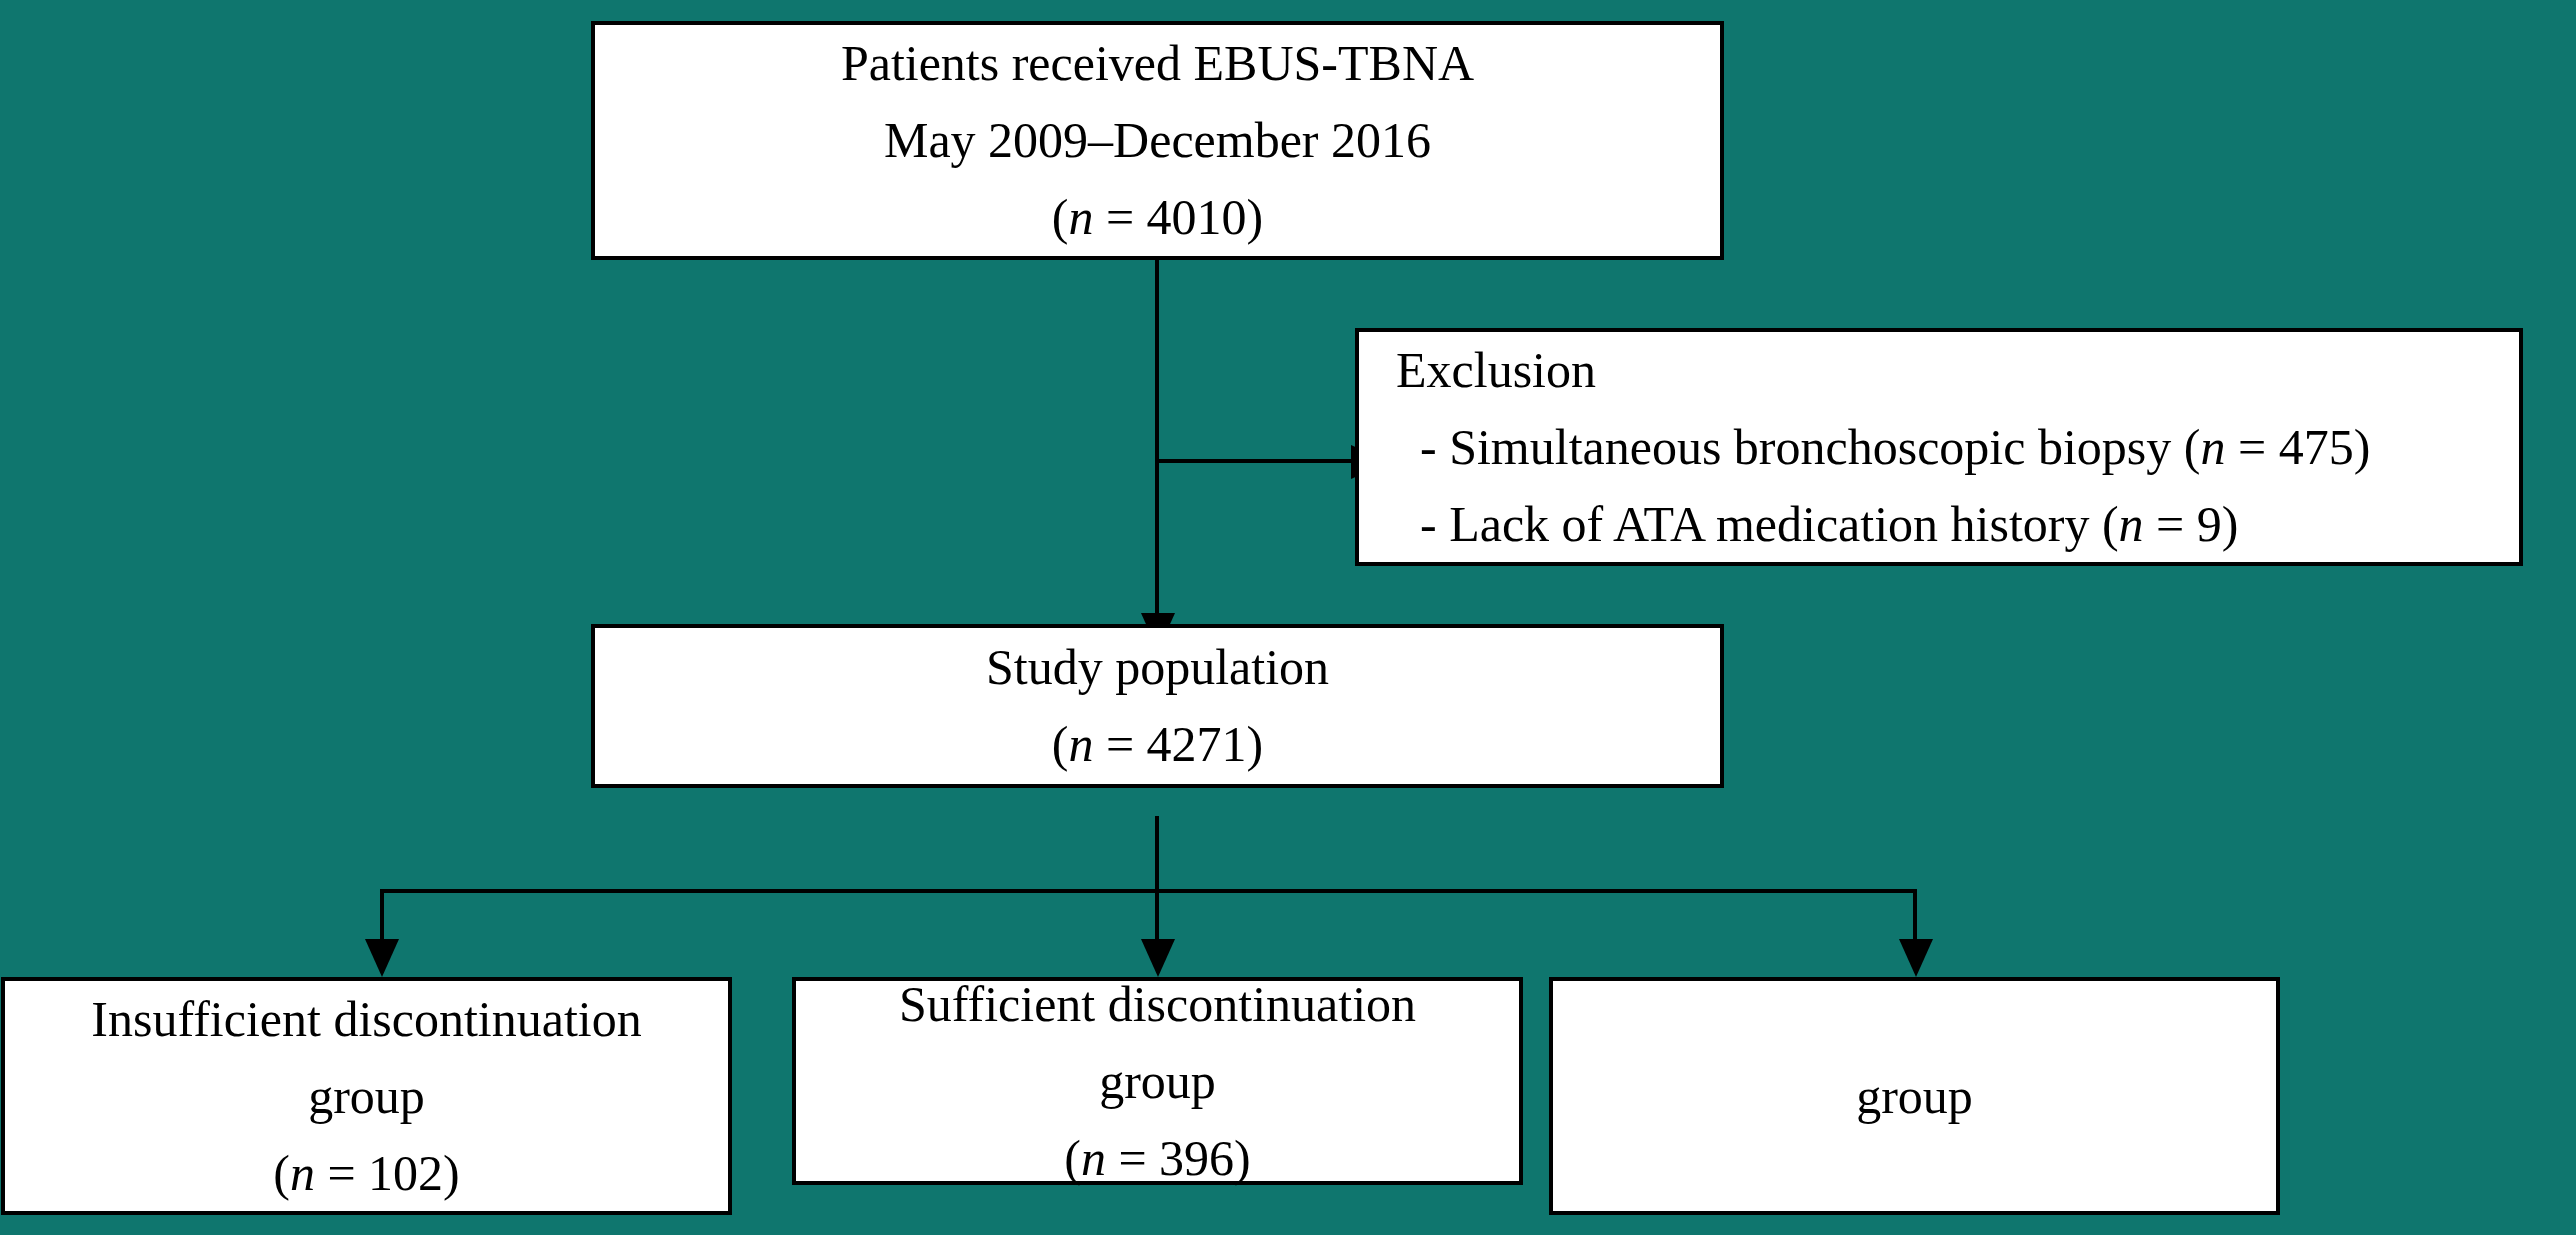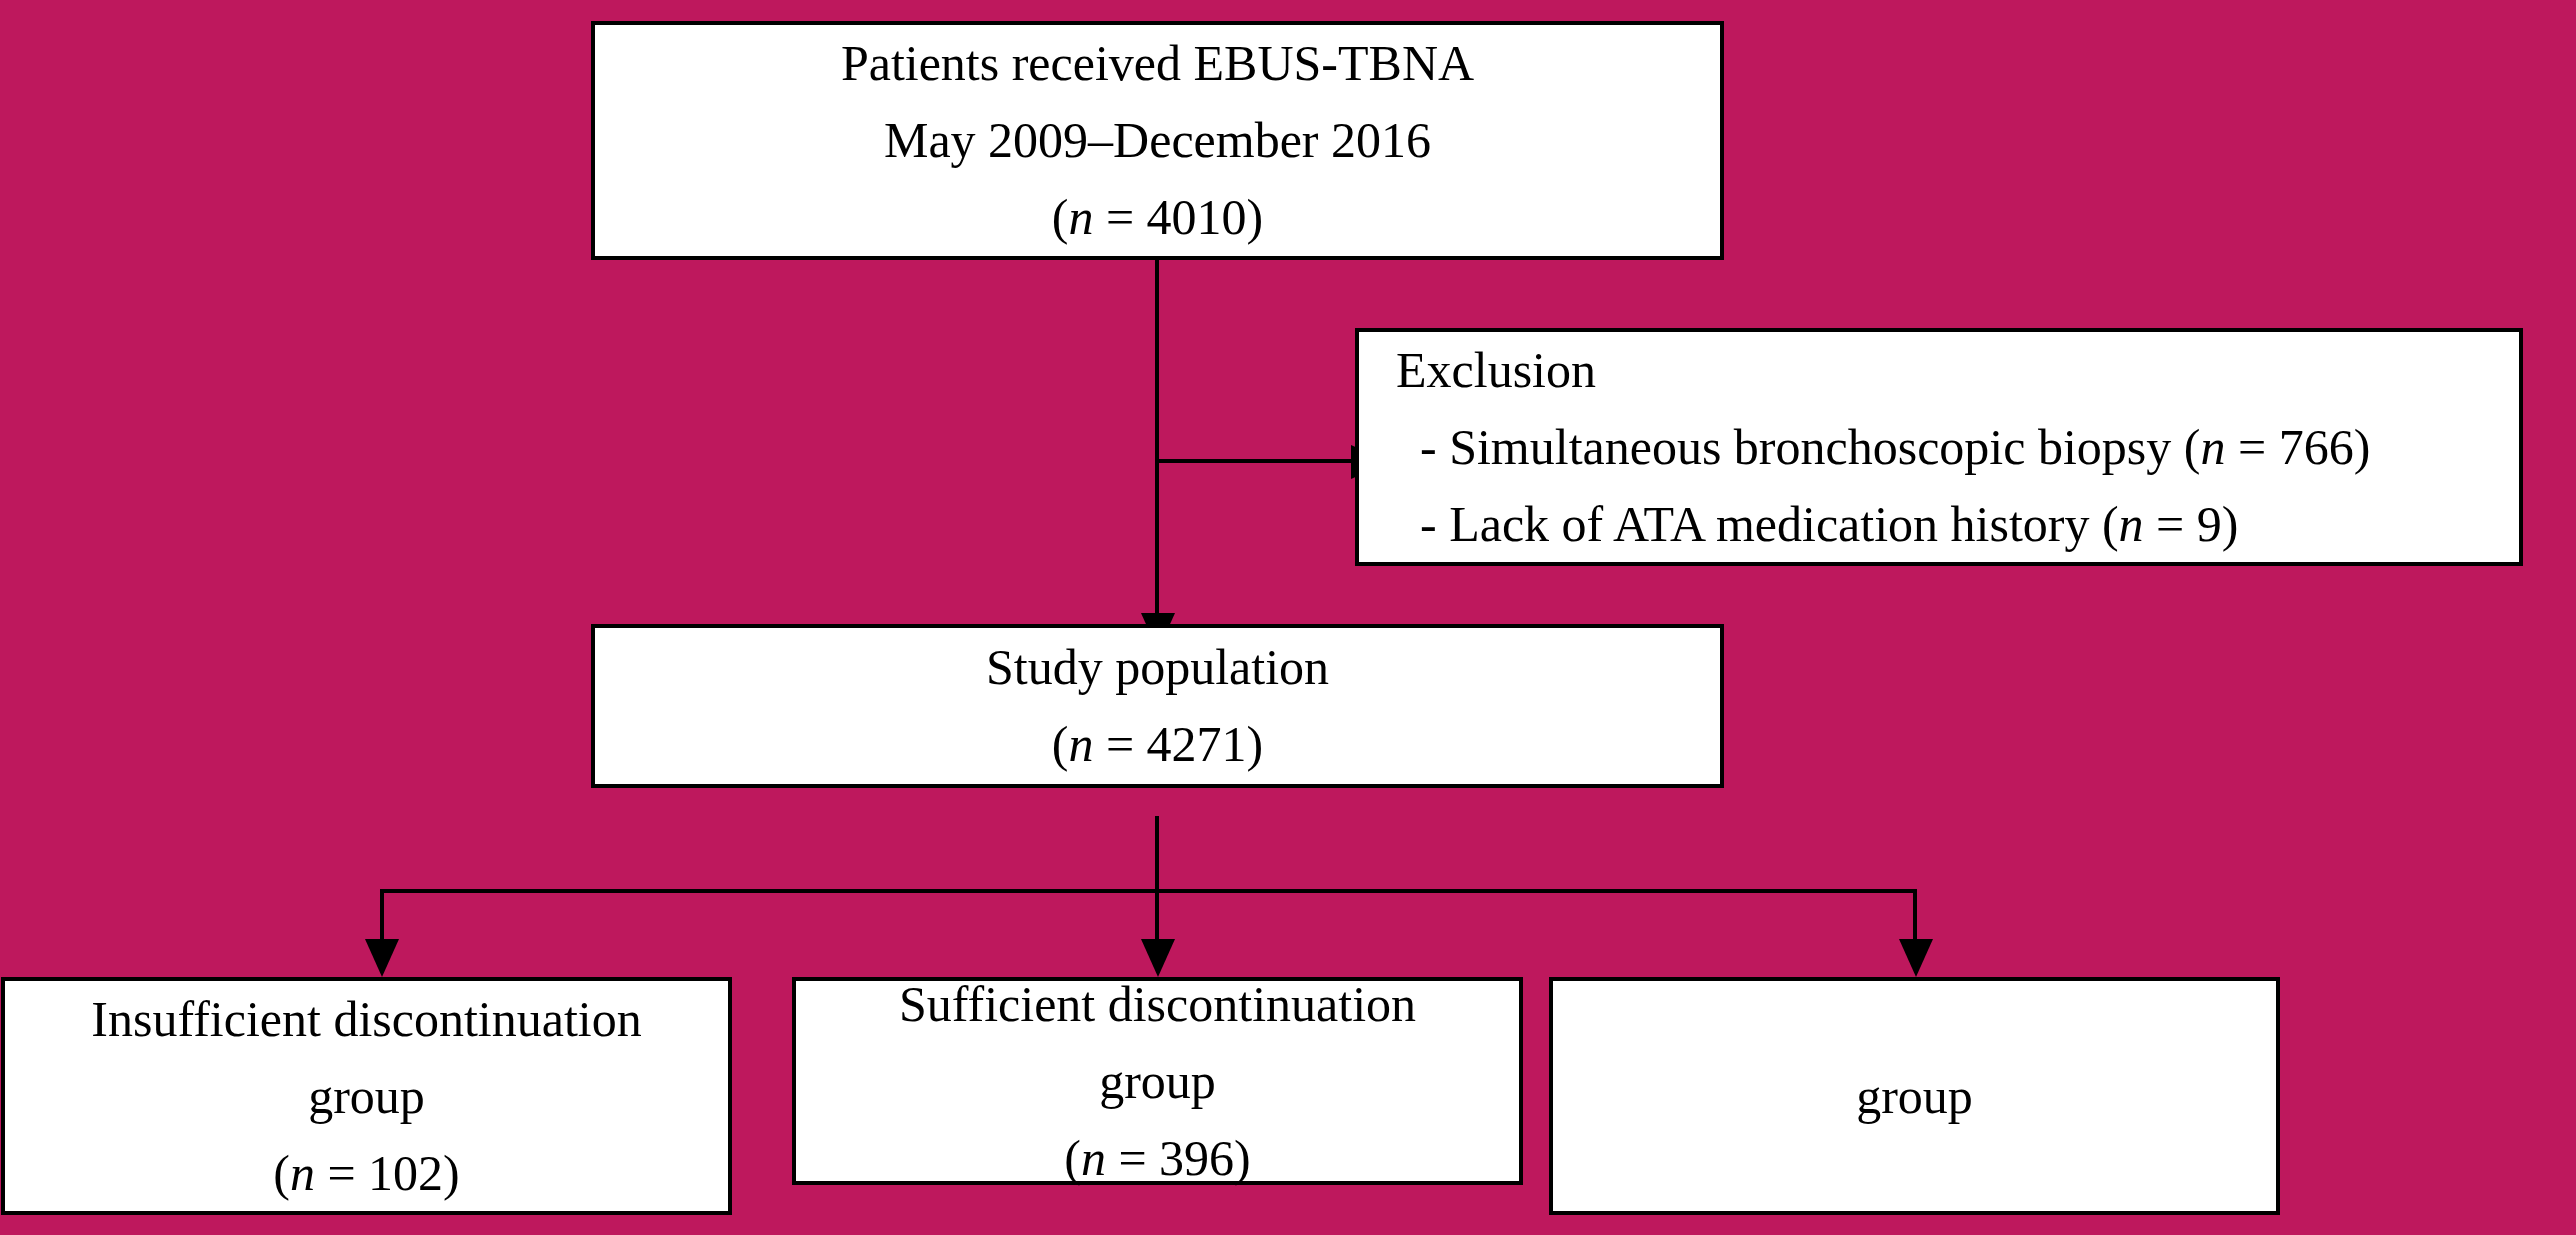--- a/index.html
+++ b/index.html
@@ -6,21 +6,21 @@
     margin: 0;
     padding: 0;
     background: #ffffff;
     width: 2576px;
     height: 1236px;
   }
   .canvas {
     position: relative;
     width: 2576px;
     height: 1236px;
-    background: #be185d;
+    background: #0f766e;
     font-family: "Liberation Serif", "DejaVu Serif", serif;
     color: #000000;
     font-size: 50px;
     line-height: 77px;
   }
   .box {
     position: absolute;
     border: 4.3px solid #000000;
     background: #ffffff;
     box-sizing: border-box;
@@ -93,21 +93,21 @@
   </div>
 
   <div class="vline" id="line-top-down"></div>
   <div class="arrow-down" id="arrow-into-study"></div>
 
   <div class="hline" id="line-branch"></div>
   <div class="arrow-right" id="arrow-into-exclusion"></div>
 
   <div class="box leftalign" id="box-exclusion">
     <div class="bline">Exclusion</div>
-    <div class="bline item"><span>- Simultaneous bronchoscopic biopsy (</span><span class="nvar">n</span><span> = 766)</span></div>
+    <div class="bline item"><span>- Simultaneous bronchoscopic biopsy (</span><span class="nvar">n</span><span> = 475)</span></div>
     <div class="bline item"><span>- Lack of ATA medication history (</span><span class="nvar">n</span><span> = 9)</span></div>
   </div>
 
   <div class="box centered" id="box-study">
     <div class="bline">Study population</div>
     <div class="bline"><span>(</span><span class="nvar">n</span><span> = 4271)</span></div>
   </div>
 
   <div class="vline" id="line-study-down"></div>
   <div class="hline" id="line-split"></div>

